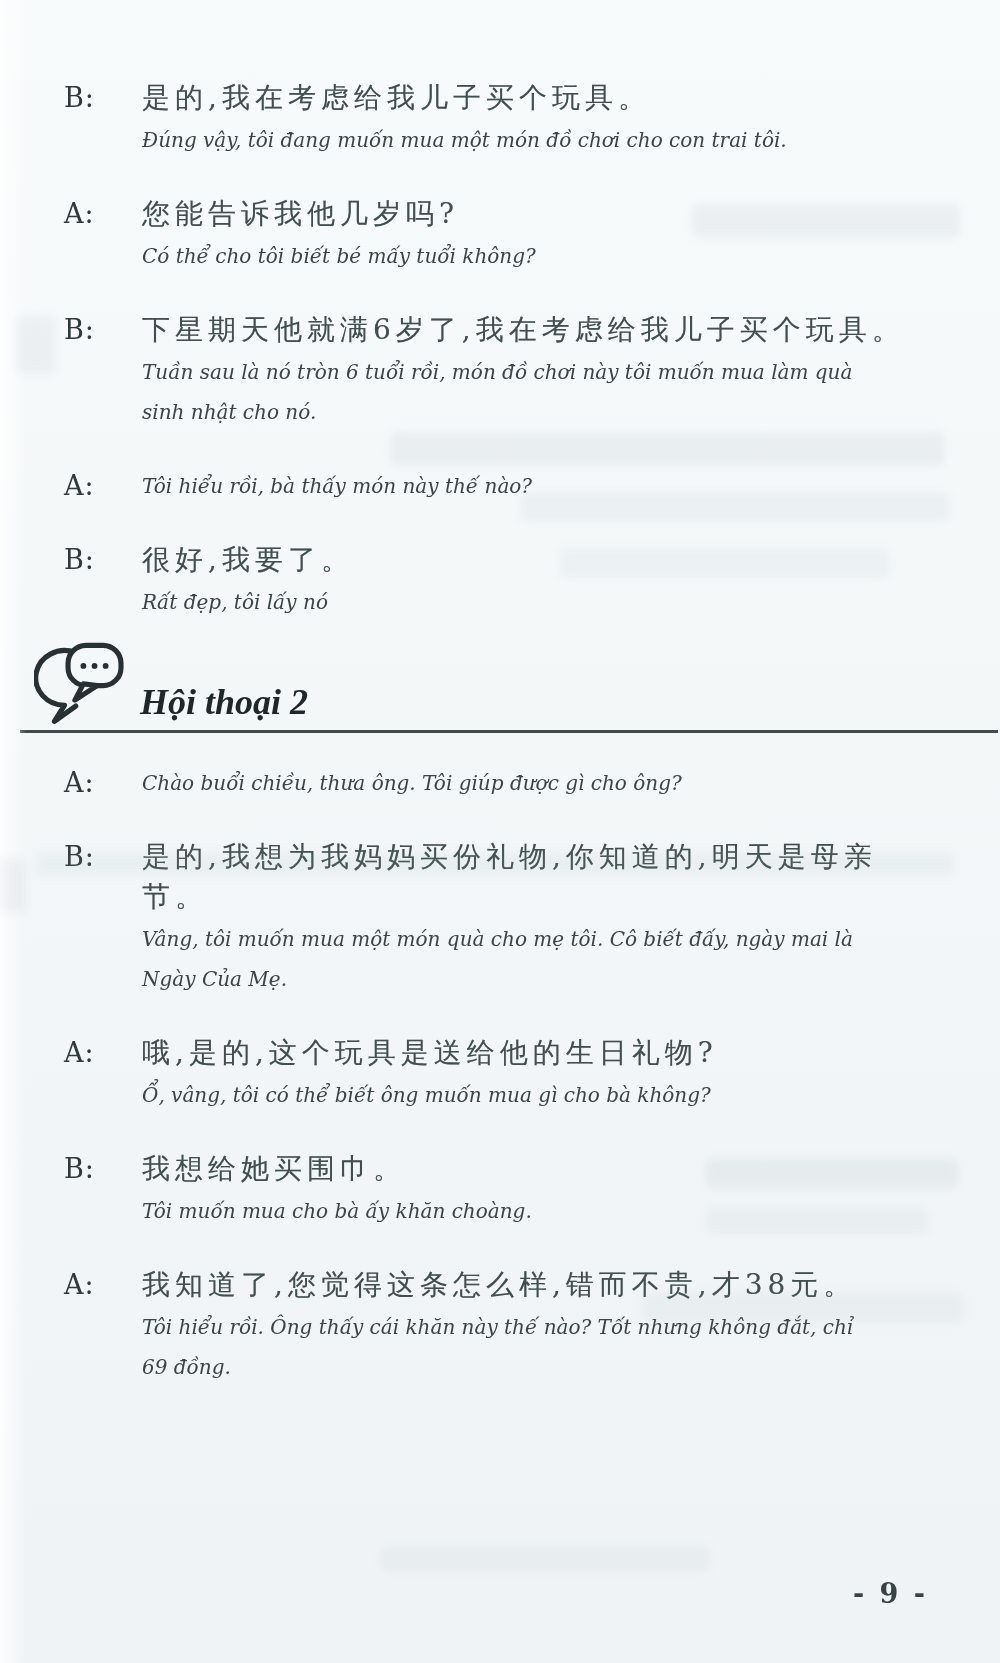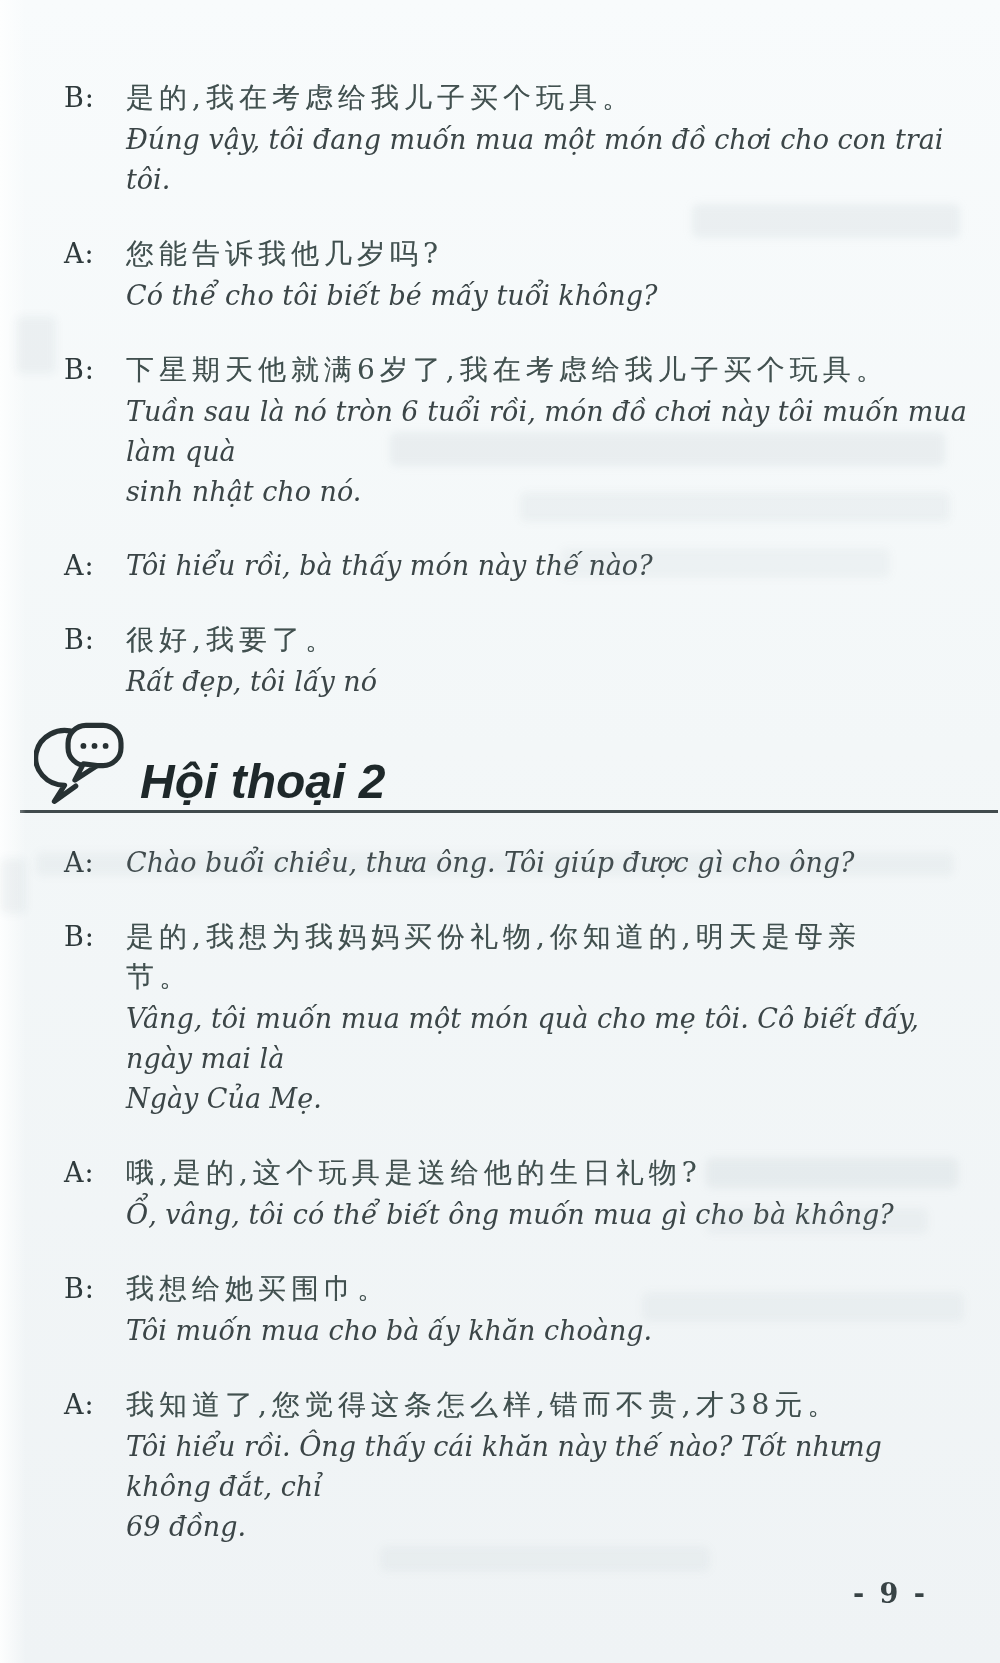--- a/index.html
+++ b/index.html
@@ -31,58 +31,59 @@
   .speaker {
     flex: 0 0 62px;
     font-size: 27px;
     line-height: 40px;
     color: #2f3a3c;
     letter-spacing: 1px;
   }
   .texts {
     flex: 1 1 auto;
     min-width: 0;
+    margin-left: 16px;
   }
   .zh {
     margin: 0 0 2px 0;
     font-size: 28px;
     line-height: 40px;
     letter-spacing: 5px;
     color: #41504f;
     white-space: pre-line;
     text-shadow: 0 0 0.6px rgba(65, 80, 79, 0.35);
   }
   .vi {
     margin: 0;
     font-style: italic;
-    font-size: 27px;
+    font-size: 20px;
     line-height: 40px;
     color: #3b4547;
     white-space: pre-line;
   }
   
   .section-header {
     display: flex;
     align-items: flex-end;
     gap: 14px;
     margin: 14px 0 0 -30px;
     height: 68px;
   }
   .chat-icon {
     width: 92px;
     height: 82px;
     flex: 0 0 auto;
     display: inline-block;
   }
   .section-title {
     margin: 0 0 2px 0;
-    font-family: Liberation Sans, sans-serif;
+    font-family: Liberation Serif, serif;
     font-style: italic;
     font-weight: 700;
-    font-size: 48px;
+    font-size: 36px;
     line-height: 40px;
     color: #1e282a;
   }
   .rule {
     height: 3px;
     background: #414b4d;
     margin: 6px -30px 30px -44px;
   }
   
   .page-number {

